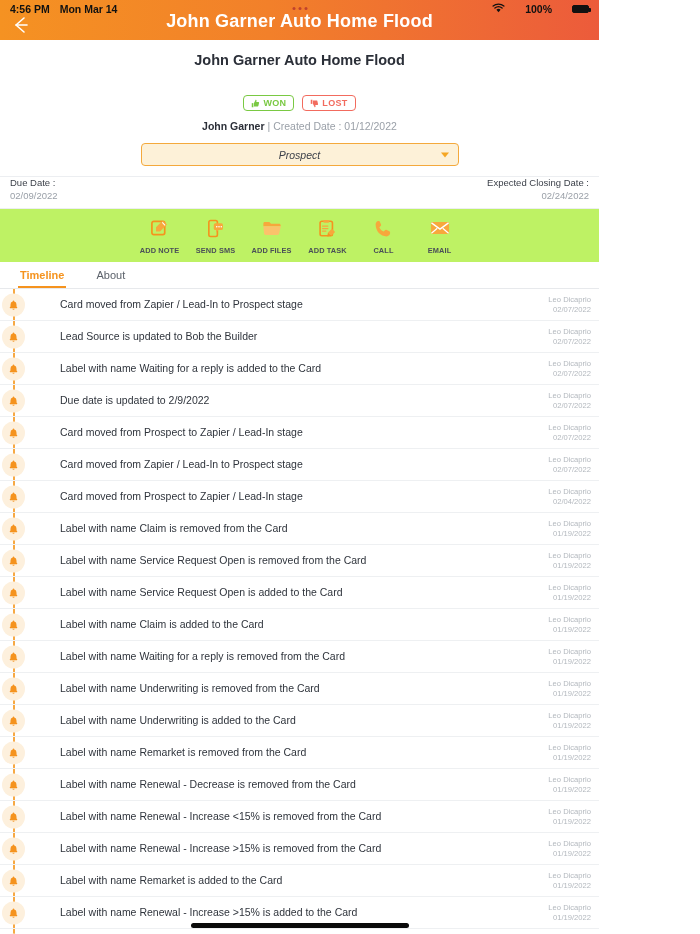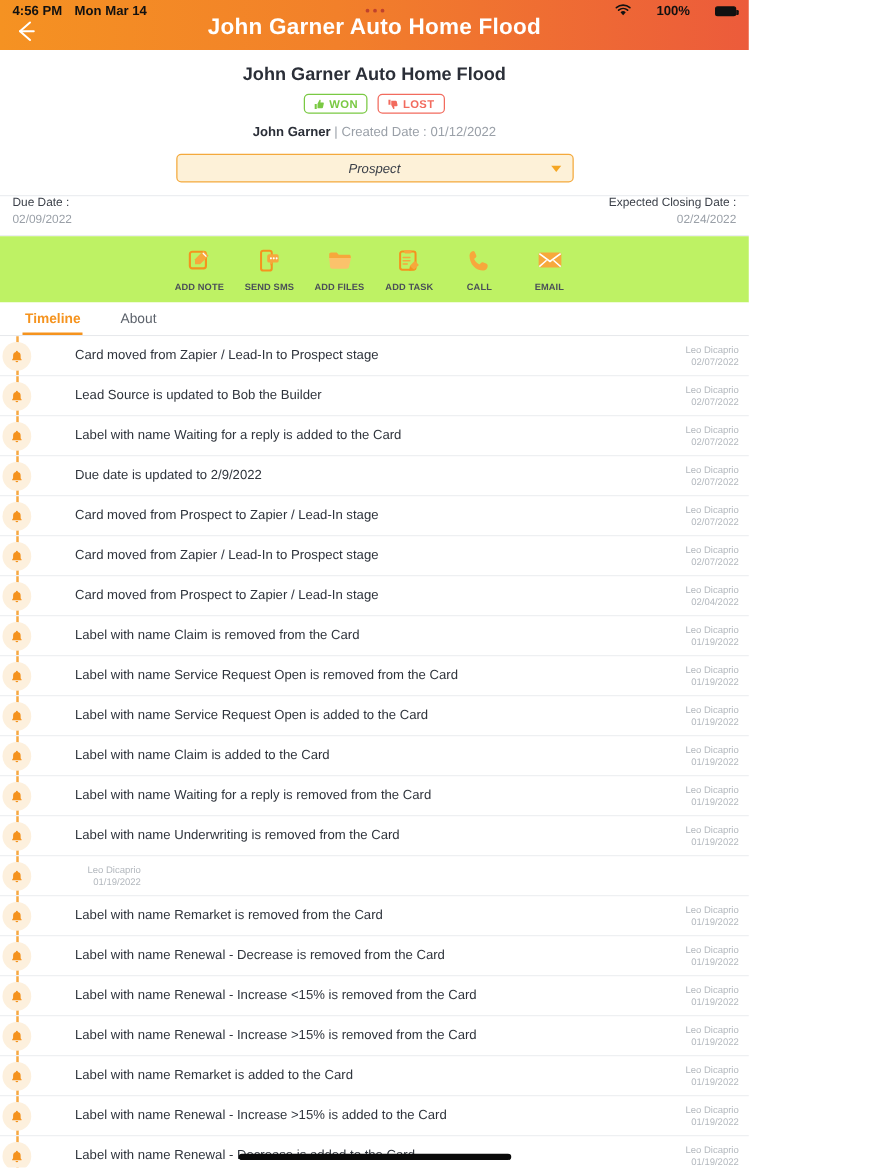--- a/index.html
+++ b/index.html
@@ -59,21 +59,21 @@
   }
 
   
   .card-head { padding: 12px 0 10px; text-align: center; background: #fff; }
   .deal-title { font-size: 14.5px; font-weight: bold; color: #2b2f38; }
   .badges { margin-top: 7px; display: flex; justify-content: center; gap: 8px; }
   .badge {
     display: inline-flex; align-items: center; gap: 3px;
     padding: 2px 7px; border-radius: 4px;
     font-size: 9px; font-weight: bold; letter-spacing: .3px;
-    background: #fff; cursor: pointer;
+    background: #fff; cursor: pointer; margin-top: 20px;
   }
   .badge.won { border: 1px solid #7ac943; color: #7ac943; }
   .badge.lost { border: 1px solid #f26b5e; color: #f26b5e; }
   .badge svg { display: block; }
 
   .meta-line { margin-top: 9px; font-size: 10.5px; color: #9aa0a8; }
   .meta-line b { color: #2b2f38; font-weight: bold; }
 
   .stage-select {
     margin: 11px auto 0;
@@ -489,20 +489,21 @@
           <div class="tdate">01/19/2022</div>
         </div>
       </div>
       <div class="trow">
         <div class="tnode">
           <svg width="11" height="11" viewBox="0 0 12 12">
             <path d="M6 1.1a.85.85 0 0 1 .85.85v.3A3.3 3.3 0 0 1 9.3 5.6v2.1l.8 1.1c.2.3 0 .7-.35.7H2.25c-.35 0-.55-.4-.35-.7l.8-1.1V5.6a3.3 3.3 0 0 1 2.45-3.35v-.3A.85.85 0 0 1 6 1.1z" fill="#f5931e"></path>
             <path d="M4.85 10.1h2.3a1.15 1.15 0 0 1-2.3 0z" fill="#f5931e"></path>
           </svg>
         </div>
+        <div class="ttext">Label with name Underwriting is added to the Card</div>
         <div class="tmeta">
           <div class="tauthor">Leo Dicaprio</div>
           <div class="tdate">01/19/2022</div>
         </div>
       </div>
       <div class="trow">
         <div class="tnode">
           <svg width="11" height="11" viewBox="0 0 12 12">
             <path d="M6 1.1a.85.85 0 0 1 .85.85v.3A3.3 3.3 0 0 1 9.3 5.6v2.1l.8 1.1c.2.3 0 .7-.35.7H2.25c-.35 0-.55-.4-.35-.7l.8-1.1V5.6a3.3 3.3 0 0 1 2.45-3.35v-.3A.85.85 0 0 1 6 1.1z" fill="#f5931e"></path>
             <path d="M4.85 10.1h2.3a1.15 1.15 0 0 1-2.3 0z" fill="#f5931e"></path>

